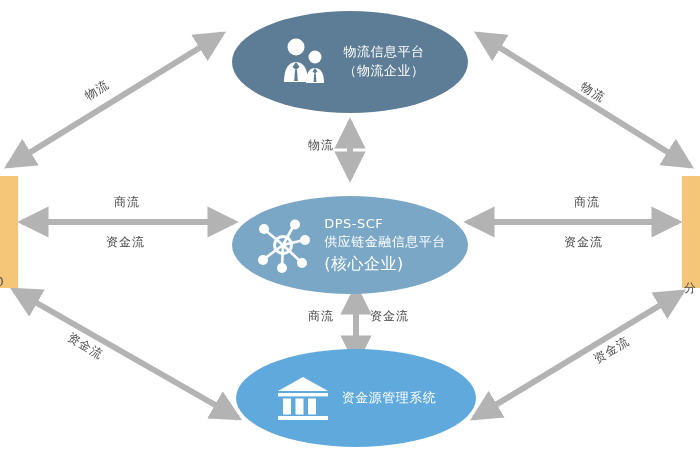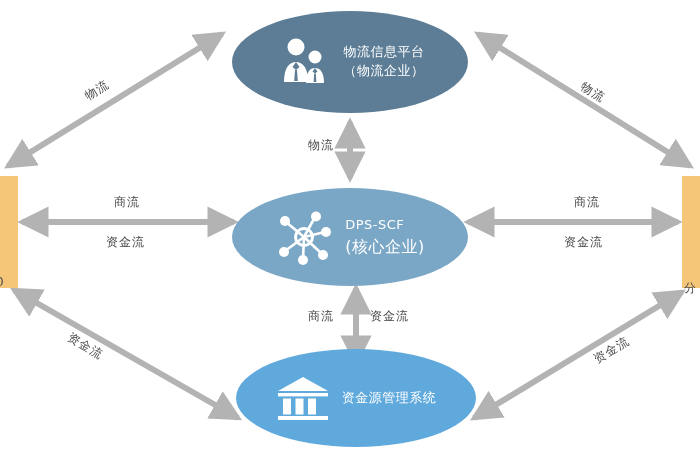--- a/index.html
+++ b/index.html
@@ -47,21 +47,21 @@
   }
   .node-text .l1 { font-size: 13px; letter-spacing: .5px; }
   .node-text .l2 { font-size: 13px; letter-spacing: .5px; }
   .node-text .l3 { font-size: 16px; letter-spacing: .5px; }
 
   #node-logistics {
     left: 232px; top: 11px; width: 236px; height: 102px;
     background: #5c7d95;
   }
   #node-core {
-    left: 232px; top: 188px; width: 236px; height: 98px;
+    left: 232px; top: 196px; width: 236px; height: 98px;
     background: #7ba7c6;
   }
   #node-fund {
     left: 236px; top: 349px; width: 240px; height: 98px;
     background: #5fa9dc;
   }
 
   
   .side-block {
     position: absolute;
@@ -153,20 +153,21 @@
         <circle cx="29" cy="29" r="8.5" fill="none" stroke="#ffffff" stroke-width="3"></circle>
         <circle cx="10" cy="13" r="5" fill="#ffffff"></circle>
         <circle cx="41" cy="8.5" r="5" fill="#ffffff"></circle>
         <circle cx="51" cy="24" r="5" fill="#ffffff"></circle>
         <circle cx="48" cy="47" r="5" fill="#ffffff"></circle>
         <circle cx="28" cy="52" r="5" fill="#ffffff"></circle>
         <circle cx="9" cy="44" r="5" fill="#ffffff"></circle>
       </svg>
       <div class="node-text">
         <div class="l1">DPS-SCF</div>
+        <div class="l2">供应链金融信息平台</div>
         <div class="l3">(核心企业)</div>
       </div>
     </div>
   </div>
 
   <div class="node" id="node-fund">
     <div class="node-inner">
       <svg class="node-icon" width="54" height="48" viewBox="0 0 54 48" xmlns="http://www.w3.org/2000/svg">
         <path d="M27 3 L52 17 L2 17 Z" fill="#ffffff"></path>
         <rect x="2" y="19" width="50" height="3.4" fill="#ffffff"></rect>

